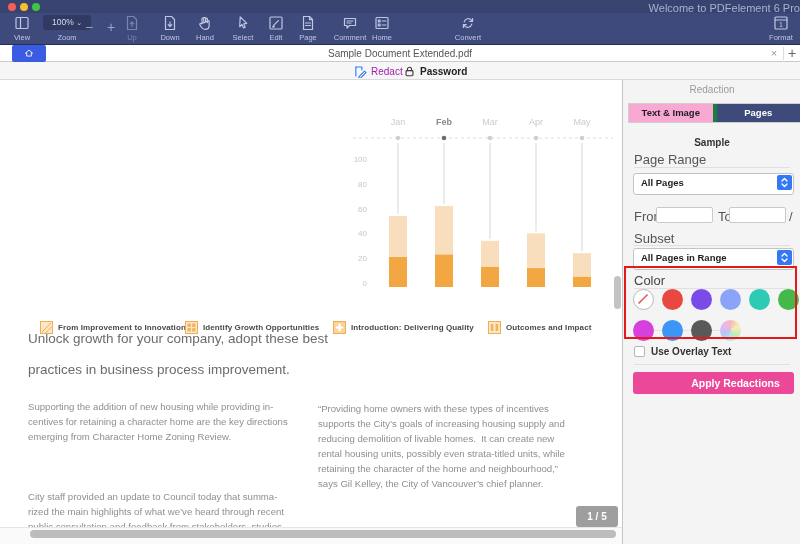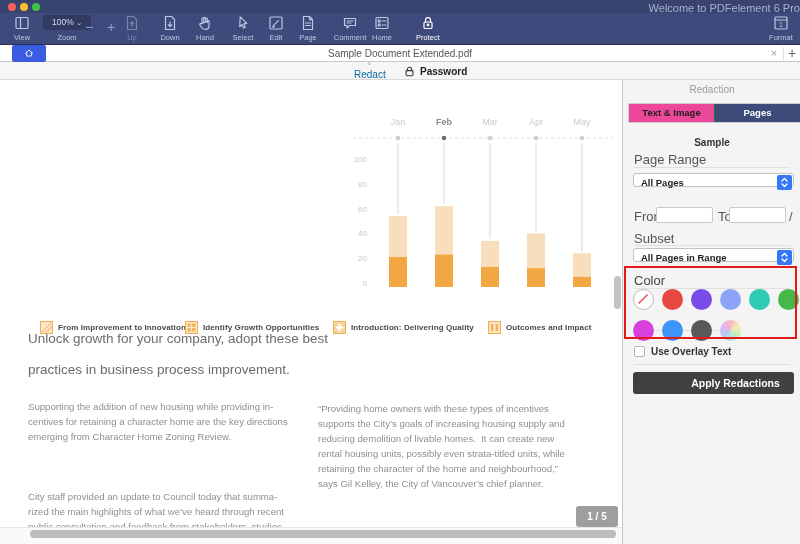--- a/index.html
+++ b/index.html
@@ -31,21 +31,21 @@
   #home-btn svg { display:block; margin:2px auto; width:12px; height:12px; stroke:#fff; fill:none; stroke-width:1.3; stroke-linecap:round; stroke-linejoin:round; }
   #tab-title { position:absolute; left:100px; right:100px; top:0; height:23px; line-height:17px; text-align:center; font-size:10px; color:#555; }
   #tab-close { position:absolute; left:766px; top:0; width:16px; height:17px; line-height:16px; text-align:center; color:#999; font-size:11px; }
   #tab-sep { position:absolute; left:783px; top:2px; width:1px; height:13px; background:#ddd; }
   #new-tab { position:absolute; left:784px; top:0; width:16px; height:17px; line-height:16px; text-align:center; color:#666; font-size:14px; }
 
   
   #subtoolbar { position:absolute; left:0; top:62px; width:800px; height:18px; background:#f6f6f7; border-bottom:1px solid #dadada; }
   .sub-btn { position:absolute; top:0; height:18px; display:flex; align-items:center; gap:4px; }
   .sub-btn svg { width:13px; height:13px; fill:none; stroke-width:1.2; stroke-linecap:round; stroke-linejoin:round; }
-  #redact-btn { left:354px; color:#0369a1;flex-direction:column; }
+  #redact-btn { left:354px; color:#a21caf; }
   #redact-btn svg { stroke:#2e7bf6; }
   #redact-btn span { font-size:10px; }
   #password-btn { left:403px; color:#222; }
   #password-btn svg { stroke:#3a3a3a; }
   #password-btn span { font-size:10px; font-weight:bold; }
 
   
   #doc { position:absolute; left:0; top:80px; width:622px; height:464px; background:#fff; }
   #doc-heading { position:absolute; left:30px; top:110px; font-size:37px; line-height:38.5px; font-weight:300; letter-spacing:-0.5px; color:#2e2e2e; white-space:pre; }
   #doc-subtitle { position:absolute; left:28px; top:243px; font-size:13.5px; line-height:31px; color:#6b6b6b; white-space:pre; }
@@ -62,35 +62,35 @@
   #page-badge { position:absolute; left:576px; top:426px; width:42px; height:21px; background:#9e9e9e; border-radius:3px; color:#fff; font-size:10px; font-weight:bold; text-align:center; line-height:21px; }
   #vscroll { position:absolute; left:614px; top:196px; width:7px; height:33px; background:#c3c3c3; border-radius:3.5px; }
   #hscroll-track { position:absolute; left:0; top:447px; width:622px; height:17px; background:#fafafa; border-top:1px solid #e6e6e6; }
   #hscroll-thumb { position:absolute; left:30px; top:2px; width:586px; height:8px; background:#bcbcbc; border-radius:4px; }
 
   
   #sidebar { position:absolute; left:622px; top:80px; width:178px; height:464px; background:#f4f4f5; border-left:1px solid #c6c6c6; }
   #sb-title { position:absolute; left:0; top:4px; width:178px; text-align:center; font-size:10px; color:#9b9b9b; }
   #sb-tabs { position:absolute; left:5px; top:23px; width:173px; height:20px; display:flex; border:1px solid #cfcfcf; }
   .sb-tab { flex:1; text-align:center; font-size:9.5px; font-weight:bold; line-height:18px; }
-  .sb-tab.inactive { background:#ec4899; color:#1d1d1f; border-right:1px solid #15803d; }
+  .sb-tab.inactive { background:#f9a8d4; color:#1d1d1f; border-right:4px solid #15803d; }
   .sb-tab.active { background:#3e4a7a; color:#fff; }
   #sb-sample { position:absolute; left:0; top:57px; width:178px; text-align:center; font-size:10px; font-weight:bold; color:#333; }
   .sb-label { position:absolute; left:11px; font-size:13px; color:#555; }
   .sb-div { position:absolute; left:11px; width:156px; height:1px; background:#e0e0e0; }
-  .sb-select { position:absolute; left:10px; width:161px; height:14px; background:#fff; border:1px solid #c3c3c3; border-radius:3px; font-size:9.5px; font-weight:bold; color:#222; line-height:17px; padding-left:7px; }
+  .sb-select { position:absolute; left:10px; width:161px; height:22px; background:#fff; border:1px solid #c3c3c3; border-radius:3px; font-size:9.5px; font-weight:bold; color:#222; line-height:17px; padding-left:7px; }
   .stepper { position:absolute; right:1px; top:1px; width:15px; height:15px; background:#3478f6; border-radius:2px; }
   .stepper svg { display:block; margin:1px auto; width:11px; height:13px; stroke:#fff; fill:none; stroke-width:1.4; stroke-linecap:round; stroke-linejoin:round; }
   .sb-input { position:absolute; height:16px; background:#fff; border:1px solid #c9c9c9; border-radius:2px; font-size:9.5px; padding:0 3px; width:57px; }
   #from-label { top:129px; } #to-label { left:95px; top:129px; }
   #slash { left:166px; top:129px; color:#555; }
   #checkbox-row { position:absolute; left:11px; top:266px; display:flex; align-items:center; gap:6px; }
   #checkbox { width:11px; height:11px; background:#fff; border:1px solid #b5b5b5; border-radius:2px; }
   #checkbox-label { font-size:10px; font-weight:600; color:#333; }
-  #apply-btn { position:absolute; left:10px; top:292px; width:161px; height:22px; background:#404040; border-radius:3px; color:#fff; font-size:10.5px; font-weight:bold; text-align:center; line-height:22px;padding-left:44px; }
+  #apply-btn { position:absolute; left:10px; top:292px; width:161px; height:22px; background:#ec4899; border-radius:3px; color:#fff; font-size:10.5px; font-weight:bold; text-align:center; line-height:22px;padding-left:44px; }
   #swatches { position:absolute; left:0; top:0; width:178px; height:310px; }
   .swatch { position:absolute; width:21px; height:21px; border-radius:50%; margin:-10.5px 0 0 -10.5px; }
   #row2-line { position:absolute; left:20px; top:250px; width:87px; height:1px; background:#e3e3e3; }
   
   #annotation-rect { position:absolute; left:624px; top:266px; width:173px; height:73px; border:2px solid #e41a1a; z-index:50; }
 </style>
 </head>
 <body>
 
 <div id="root">
@@ -167,27 +167,26 @@
       <div class="tb-item" style="left: 382px;">
         <svg viewBox="0 0 18 18">
           <rect x="3" y="3.5" width="12" height="11" rx="1"></rect>
           <rect x="5.3" y="6" width="1.8" height="1.8"></rect>
           <line x1="9.2" y1="7" x2="13" y2="7"></line>
           <rect x="5.3" y="10" width="1.8" height="1.8"></rect>
           <line x1="9.2" y1="11" x2="13" y2="11"></line>
         </svg>
         <span class="tb-label">Home</span>
       </div>
-      <div class="tb-item active" style="left: 428px;">
-        <svg viewBox="0 0 18 18">
-          <path d="M6.5 8V6.2a2.5 2.5 0 0 1 5 0V8"></path>
-          <rect x="5" y="8" width="8" height="6.5" rx="1"></rect>
-          <circle cx="9" cy="11" r="0.8"></circle>
-        </svg>
-        <span class="tb-label">Protect</span>
+      <div class="tb-item" style="left: 468px;">
+        <svg viewBox="0 0 18 18">
+          <path d="M5.2 7.8a4.2 4.2 0 0 1 7.3-1.6l1 1.2m.1-2.9v2.9h-2.9"></path>
+          <path d="M12.8 10.2a4.2 4.2 0 0 1-7.3 1.6l-1-1.2m-.1 2.9v-2.9h2.9"></path>
+        </svg>
+        <span class="tb-label">Convert</span>
       </div>
       <div class="tb-item" style="left: 781px;">
         <svg viewBox="0 0 18 18">
           <rect x="3" y="3" width="12" height="12" rx="1"></rect>
           <line x1="3" y1="6" x2="15" y2="6"></line>
           <text x="9" y="13" text-anchor="middle" font-size="7" fill="currentColor" stroke="none">1</text>
         </svg>
         <span class="tb-label">Format</span>
       </div>
     </div>

